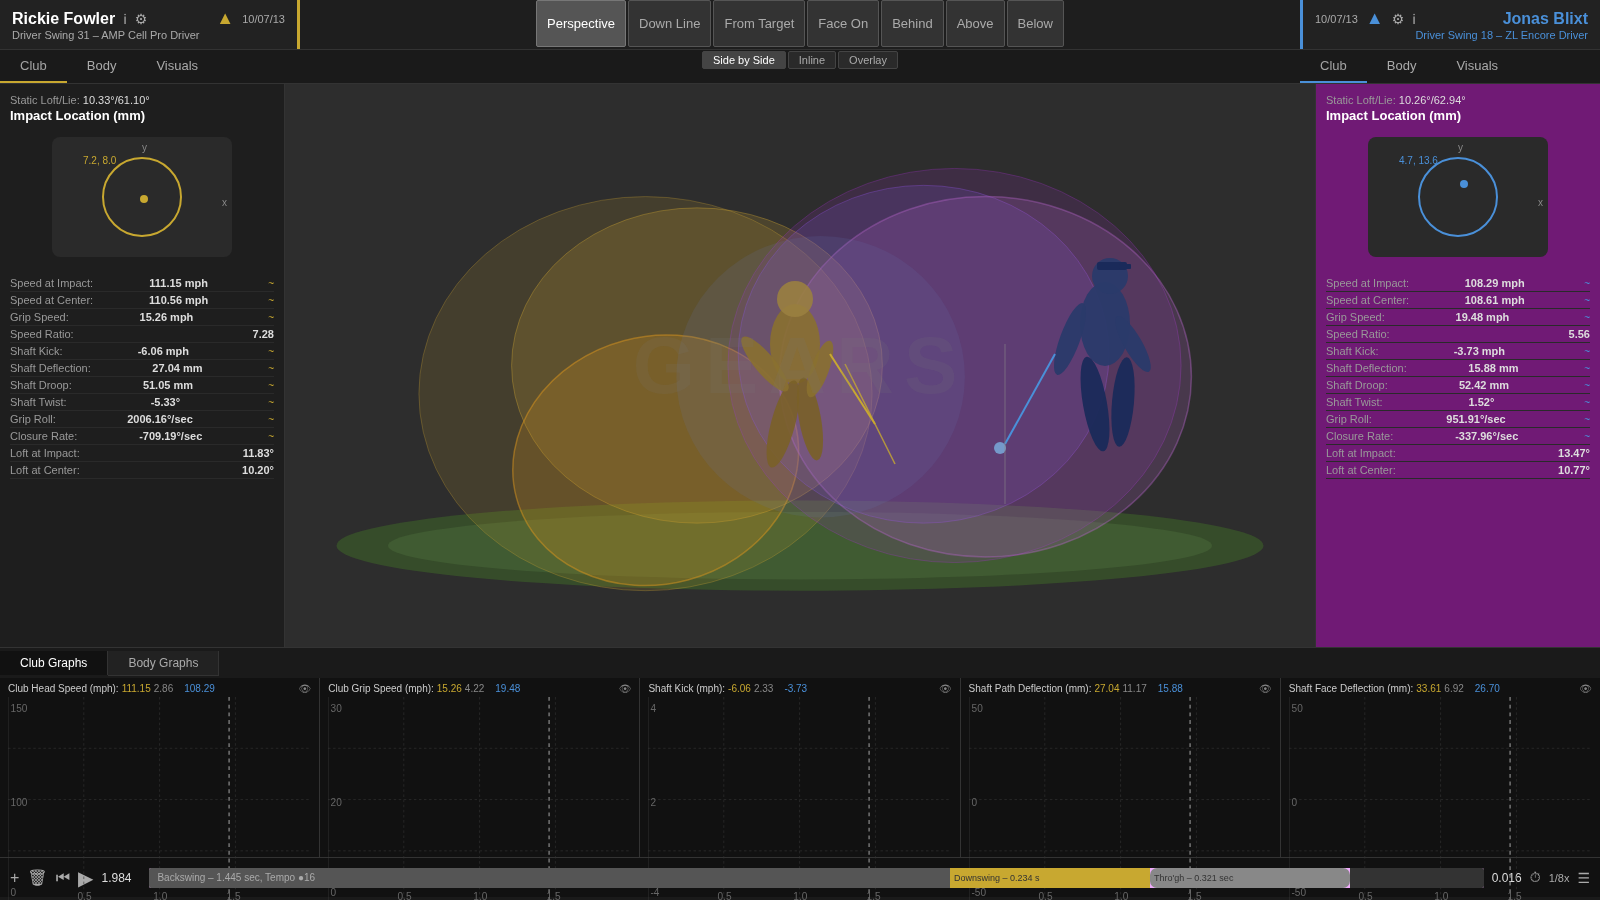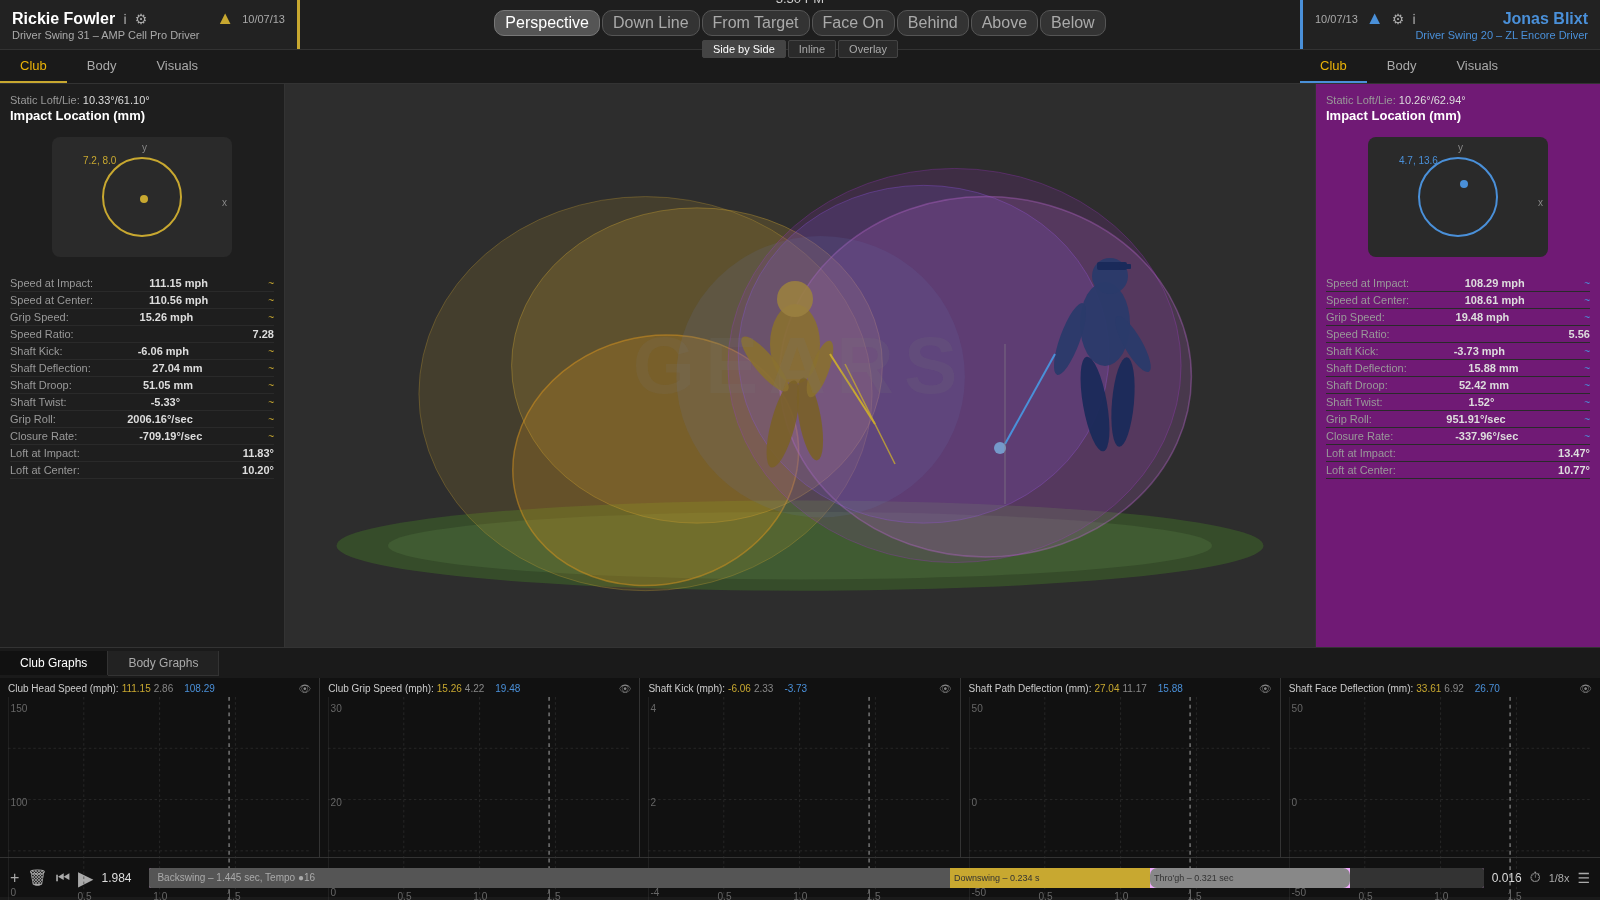--- a/index.html
+++ b/index.html
@@ -41,27 +41,27 @@
       align-items: center;
       justify-content: center;
       gap: 4px;
     }
     .time-display { font-size: 13px; color: #ccc; }
     .view-tabs {
       display: flex;
       gap: 2px;
     }
     .view-tab {
-      padding: 3px 10px;
+      padding: 15px 10px;
       background: #333;
       border: 1px solid #555;
       color: #aaa;
-      font-size: 16px;
+      font-size: 13px;
       cursor: pointer;
-      border-radius: 10px;
+      border-radius: 2px;
     }
     .view-tab.active {
       background: #555;
       color: #fff;
       border-color: #777;
     }
     .sub-tabs {
       display: flex;
       gap: 2px;
     }
@@ -101,21 +101,21 @@
       border-bottom: 1px solid #333;
     }
     .panel-tab {
       padding: 8px 20px;
       font-size: 13px;
       color: #aaa;
       cursor: pointer;
       border-bottom: 2px solid transparent;
     }
     .panel-tab.active {
-      color: #eab308;
+      color: #a3a3a3;
       border-bottom: 2px solid #c8a830;
     }
     .panel-right-tabs .panel-tab.active {
       border-bottom: 2px solid #4a90d9;
     }
     .center-spacer {
       flex: 1;
       border-bottom: 1px solid #333;
     }
 
@@ -401,21 +401,21 @@
   </div>
 
   <div class="player-right">
     <div style="display:flex;align-items:center;gap:8px;">
       <span class="player-date">10/07/13</span>
       <span style="color:#4a90d9;font-size:18px;">▲</span>
       <span class="icon-btn">⚙</span>
       <span class="icon-btn">ℹ</span>
       <span class="player-name" style="color:#4a90d9;margin-left:auto;">Jonas Blixt</span>
     </div>
-    <span class="player-swing" style="text-align:right;display:block;color:#4a90d9;">Driver Swing 20 – ZL Encore Driver</span>
+    <span class="player-swing" style="text-align:right;display:block;color:#4a90d9;">Driver Swing 18 – ZL Encore Driver</span>
   </div>
 </div>
 
 <div class="panel-tabs-row">
   <div class="panel-left-tabs">
     <div class="panel-tab active">Club</div>
     <div class="panel-tab">Body</div>
     <div class="panel-tab">Visuals</div>
   </div>
   <div class="center-spacer"></div>

